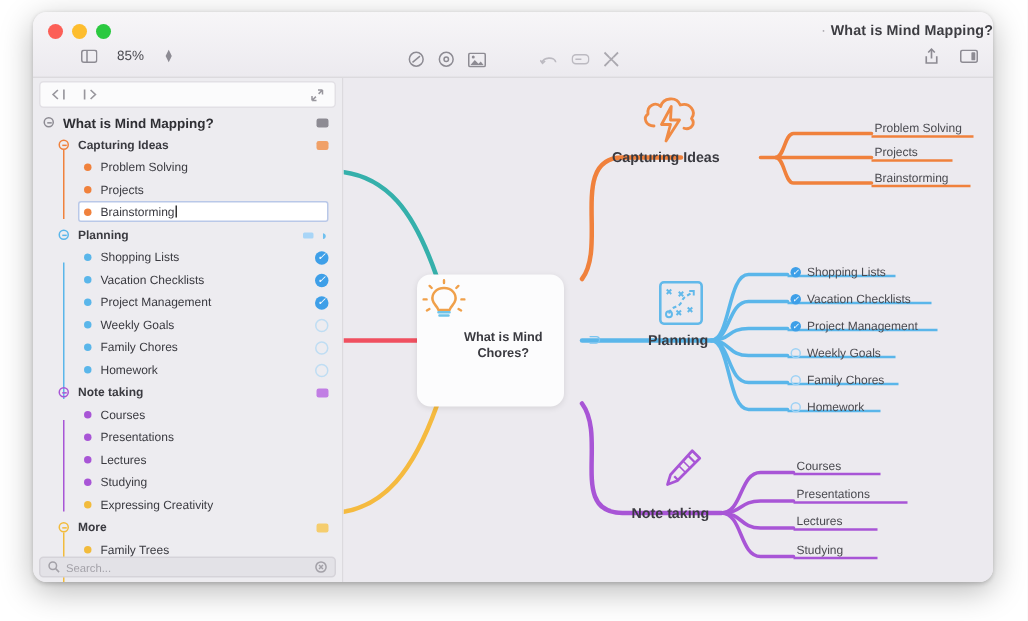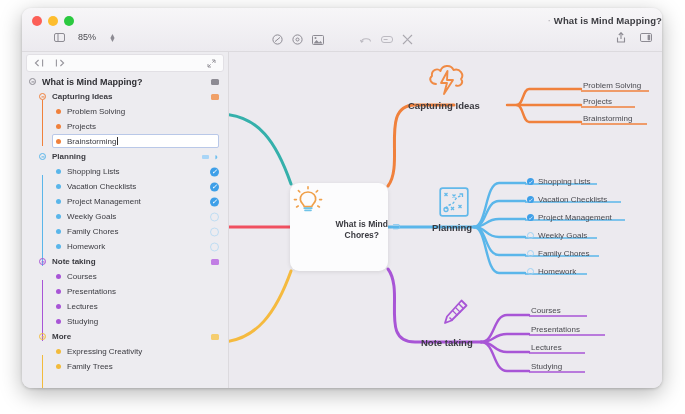--- a/index.html
+++ b/index.html
@@ -120,24 +120,24 @@
   }
   .leaf {
     position:absolute; font-size:8px; color:#4a4a50; white-space:nowrap;
   }
   .leaf.cbrow { display:flex; align-items:center; gap:4px; }
   .lcb { width:7px; height:7px; border-radius:50%; display:flex; align-items:center; justify-content:center; font-size:5.5px; flex:0 0 auto;}
   .lcb.on { background:#3e9fe8; color:#fff; }
   .lcb.off { border:1.2px solid #9ed2f5; }
 
   .center-node {
-    position:absolute; left:61px; top:131px; width:98px; height:88px;
+    position:absolute; left:49px; top:131px; width:98px; height:88px;
     background:#fcfcfd; border-radius:9px;
     box-shadow:0 1px 4px rgba(0,0,0,.10);
-    display:flex; flex-direction:column; align-items:flex-end; justify-content:center;padding-left:17px;
+    display:flex; flex-direction:column; align-items:center; justify-content:center;padding-left:17px;
   }
   .center-node .cap {
     font-size:8.5px; font-weight:bold; color:#3a3a40; text-align:center;
     line-height:11px; margin-top:6px;
   }
   .collapse-arc { position:absolute; color:#7cc5f0; font-size:11px; }
 </style>
 </head>
 <body>
 
@@ -357,37 +357,52 @@
       </div>
       <div class="row lvl2">
         <span class="bullet" style="background:#a855d6;"></span>
         <span class="txt">Lectures</span>
       </div>
       <div class="row lvl2">
         <span class="bullet" style="background:#a855d6;"></span>
         <span class="txt">Studying</span>
       </div>
 
+      <div class="row lvl2">
+        <span class="bullet" style="background:#f2bb3c;"></span>
+        <span class="txt">Expressing Creativity</span>
+      </div>
       <div class="row lvl1">
         <span class="ring" style="color:#f2bb3c;"></span>
         <span class="txt">More</span>
         <span class="right-ic">
             <i class="note-chip" style="background:#f5cd6e;"></i>
           </span>
       </div>
       <div class="row lvl2">
         <span class="bullet" style="background:#f2bb3c;"></span>
-        <span class="txt">Expressing Creativity</span>
-      </div>
-      <div class="row lvl2">
-        <span class="bullet" style="background:#f2bb3c;"></span>
         <span class="txt">Family Trees</span>
       </div>
     </div>
 
+    <div class="searchbar">
+      <span>
+        <svg width="8" height="8" viewBox="0 0 8 8">
+            <circle cx="3.2" cy="3.2" r="2.5" fill="none" stroke="#a3a1a8" stroke-width="1"></circle>
+            <line x1="5.1" y1="5.1" x2="7.4" y2="7.4" stroke="#a3a1a8" stroke-width="1"></line>
+          </svg>
+      </span>
+      <span class="sph">Search...</span>
+      <span class="clr">
+        <svg width="8" height="8" viewBox="0 0 8 8">
+            <circle cx="4" cy="4" r="3.4" fill="none" stroke="#a3a1a8" stroke-width="1"></circle>
+            <path d="M2.7 2.7 L5.3 5.3 M5.3 2.7 L2.7 5.3" stroke="#a3a1a8" stroke-width="1"></path>
+          </svg>
+      </span>
+    </div>
   </div>
 
   <div class="canvas">
 
     <svg width="433" height="336">
 
       <path d="M-10 62 C 30 62, 48 92, 62 132" fill="none" stroke="#35b0ab" stroke-width="3" stroke-linecap="round"></path>
       <line x1="-10" y1="175" x2="62" y2="175" stroke="#f05060" stroke-width="3" stroke-linecap="round"></line>
       <path d="M-10 290 C 28 290, 48 258, 62 219" fill="none" stroke="#f5ba3f" stroke-width="3" stroke-linecap="round"></path>
 

